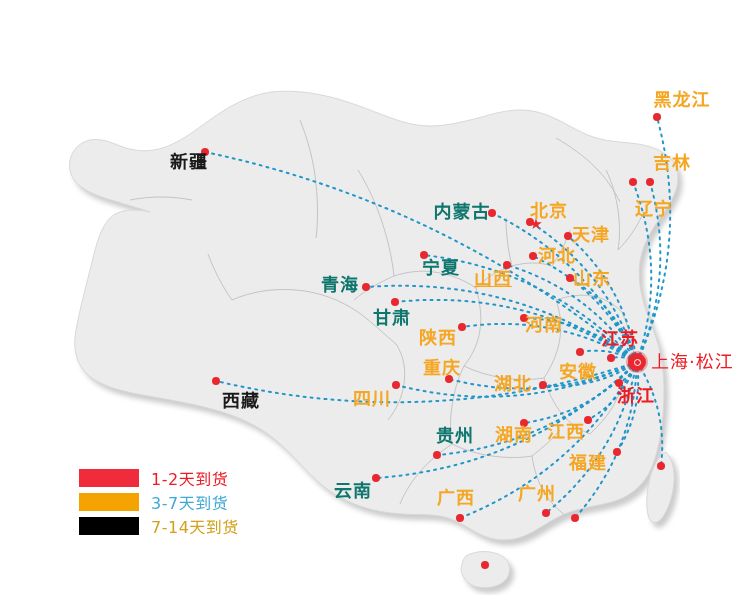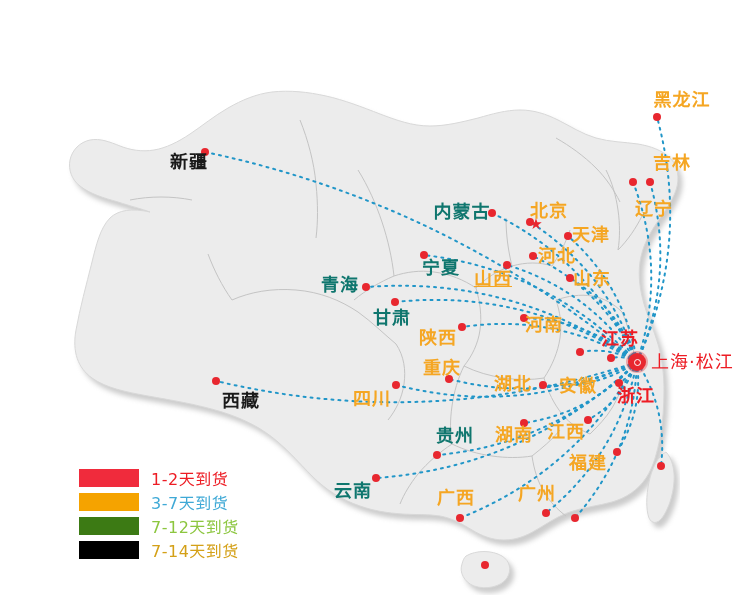--- a/index.html
+++ b/index.html
@@ -297,21 +297,21 @@
       <div class="label t-green big" style="left: 441px; top: 268px;">宁夏</div>
       <div class="label t-green big" style="left: 340px; top: 285px;">青海</div>
       <div class="label t-green big" style="left: 380px; top: 318px; margin-left: 12px;">甘肃</div>
       <div class="label t-black big" style="left: 189px; top: 162px;">新疆</div>
       <div class="label t-black big" style="left: 241px; top: 401px;">西藏</div>
       <div class="label t-orange big" style="left: 438px; top: 338px;">陕西</div>
       <div class="label t-orange big" style="left: 544px; top: 325px; font-family: Liberation Serif, serif;">河南</div>
       <div class="label t-orange big" style="left: 442px; top: 368px;">重庆</div>
       <div class="label t-orange big" style="left: 372px; top: 399px;">四川</div>
       <div class="label t-orange big" style="left: 513px; top: 384px;">湖北</div>
-      <div class="label t-orange big" style="left: 578px; top: 386px;">安徽</div>
+      <div class="label t-orange big" style="left: 578px; top: 372px;">安徽</div>
       <div class="label t-red big" style="left: 620px; top: 339px;">江苏</div>
       <div class="label t-red big" style="left: 636px; top: 396px;">浙江</div>
       <div class="label t-orange big" style="left: 566px; top: 432px; font-family: Liberation Serif, serif;">江西</div>
       <div class="label t-orange big" style="left: 514px; top: 435px; font-family: Liberation Serif, serif;">湖南</div>
       <div class="label t-green big" style="left: 455px; top: 436px;">贵州</div>
       <div class="label t-green big" style="left: 353px; top: 491px;">云南</div>
       <div class="label t-orange big" style="left: 456px; top: 498px;">广西</div>
       <div class="label t-orange big" style="left: 537px; top: 494px;">广州</div>
       <div class="label t-orange big" style="left: 588px; top: 463px;">福建</div>
     </div>
@@ -324,22 +324,18 @@
   <div id="legend">
     <div class="legend-row">
       <div class="legend-swatch" style="background: rgb(240, 43, 60);"></div>
       <div class="legend-text" style="color: rgb(237, 28, 36);">1-2天到货</div>
     </div>
     <div class="legend-row">
       <div class="legend-swatch" style="background: rgb(245, 163, 0);"></div>
       <div class="legend-text" style="color: rgb(63, 169, 214);">3-7天到货</div>
     </div>
     <div class="legend-row">
-      <div class="legend-swatch" style="background: rgb(60, 122, 20);"></div>
-      <div class="legend-text" style="color: rgb(140, 198, 63);">7-12天到货</div>
-    </div>
-    <div class="legend-row">
       <div class="legend-swatch" style="background: rgb(0, 0, 0);"></div>
       <div class="legend-text" style="color: rgb(212, 160, 23);">7-14天到货</div>
     </div>
   </div>
 
 </div>
 
 </body></html>

